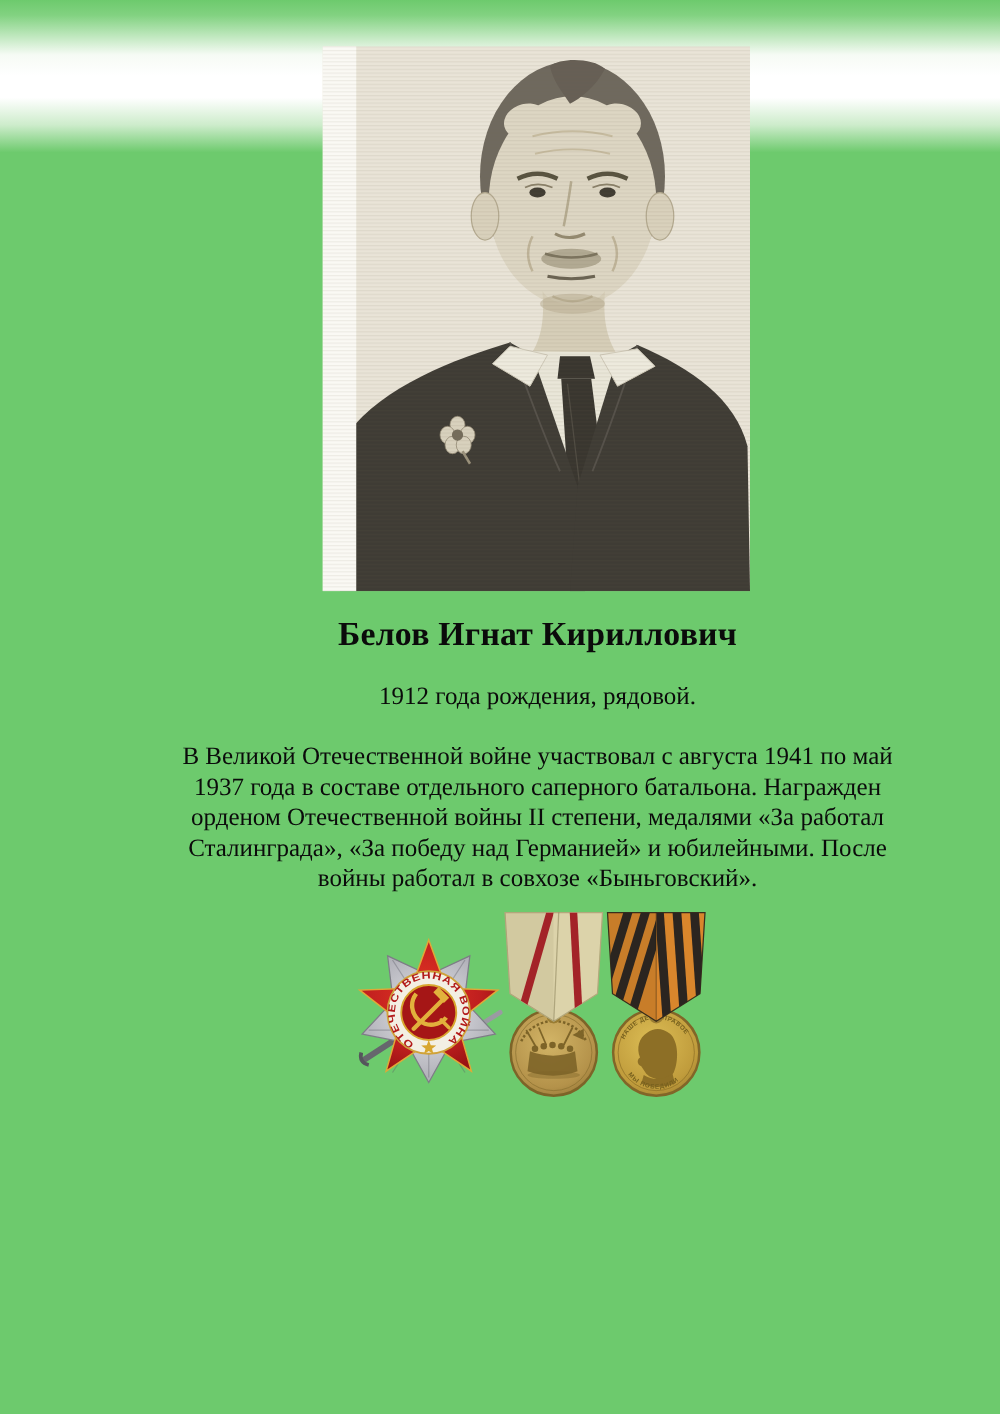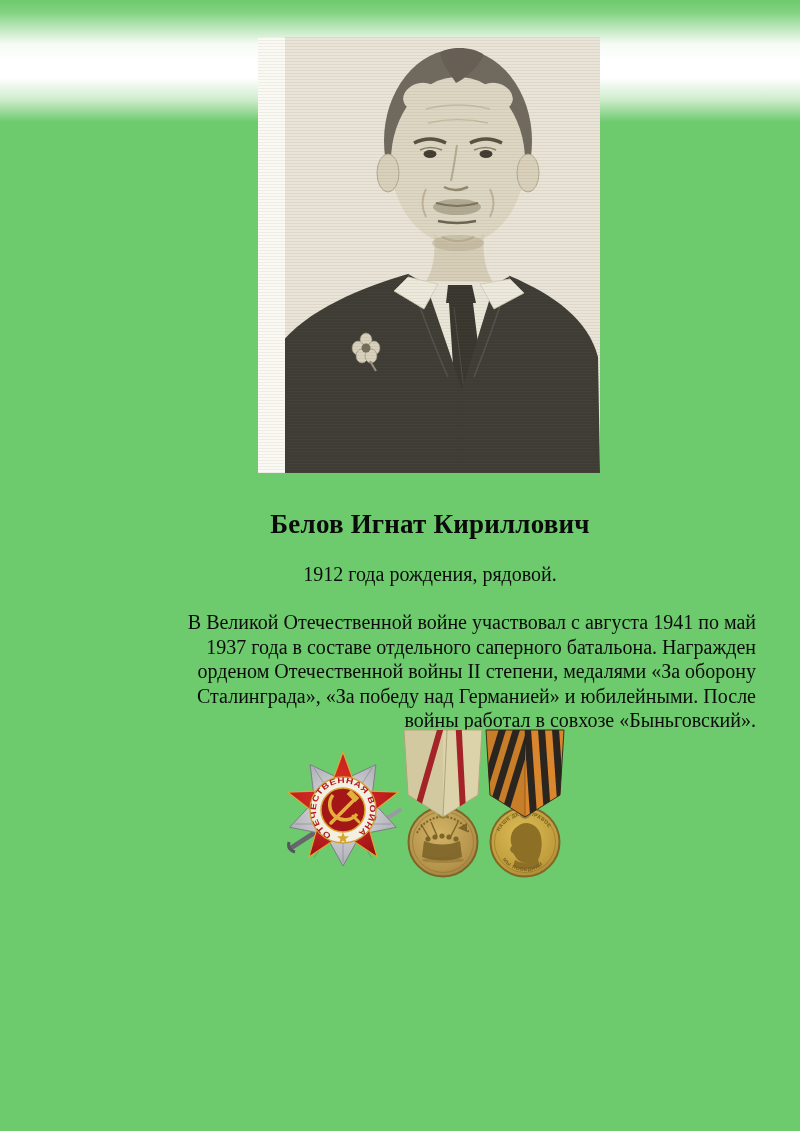--- a/index.html
+++ b/index.html
@@ -10,32 +10,32 @@
   }
   .band{
     position:absolute;top:0;left:0;width:800px;height:122px;
     background:linear-gradient(180deg,#6dca6d 0%,#82d281 10%,#f6fbf5 36%,#ffffff 50%,#ffffff 64%,#cdeccb 82%,#6dca6d 100%);
   }
   .portrait{
     position:absolute;left:258px;top:37px;width:342px;height:436px;
   }
   .portrait svg{display:block;width:100%;height:100%;}
   .textcol{
-    position:absolute;left:104px;top:485px;width:652px;
+    position:absolute;left:104px;top:468px;width:652px;
     text-align:center;color:#0b0b0b;
   }
   .title{
     margin:24px 0 0 0;font-size:27px;font-weight:bold;line-height:31px;
     letter-spacing:0.2px;white-space:nowrap;
   }
   .subtitle{
     margin:22px 0 0 0;font-size:20px;line-height:24px;white-space:nowrap;
   }
   .bio{
-    margin:24px 0 0 0;font-size:20px;line-height:24.5px;text-align:right;
+    margin:24px 0 0 0;font-size:20px;line-height:24.5px;
   }
   .bio div{white-space:nowrap;}
   .medal{position:absolute;}
   .medal svg{display:block;width:100%;height:100%;}
   .m-order{left:283px;top:750px;width:120px;height:120px;}
   .m-stalingrad{left:400px;top:727px;width:86px;height:151px;}
   .m-victory{left:482px;top:727px;width:86px;height:151px;}
 </style>
 </head>
 <body>
@@ -120,21 +120,21 @@
       <rect x="0" y="0" width="342" height="436" fill="url(#scan)"></rect>
     </svg>
   </div>
 
   <div class="textcol">
     <h1 class="title">Белов Игнат Кириллович</h1>
     <p class="subtitle">1912 года рождения, рядовой.</p>
     <div class="bio">
       <div>В Великой Отечественной войне участвовал с августа 1941 по май</div>
       <div>1937 года в составе отдельного саперного батальона. Награжден</div>
-      <div>орденом Отечественной войны II степени, медалями «За оборону</div>
+      <div>орденом Отечественной войны II степени, медалями «За работал</div>
       <div>Сталинграда», «За победу над Германией» и юбилейными. После</div>
       <div>войны работал в совхозе «Быньговский».</div>
     </div>
   </div>
 
   <div class="medal m-order">
     <svg viewBox="0 0 120 120" xmlns="http://www.w3.org/2000/svg">
       <defs>
         <radialGradient id="redG" cx="45%" cy="40%" r="70%">
           <stop offset="0%" stop-color="#e23423"></stop>

